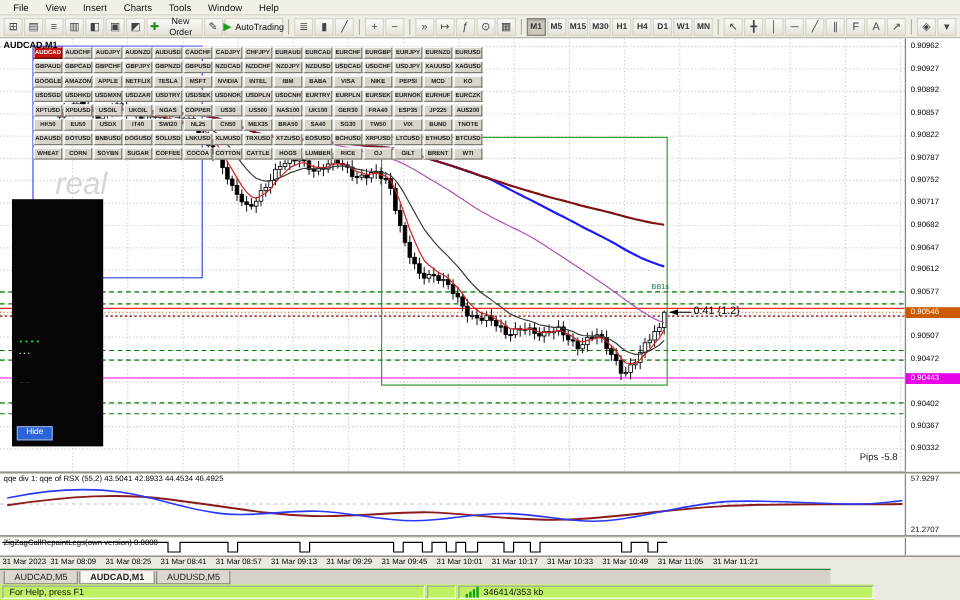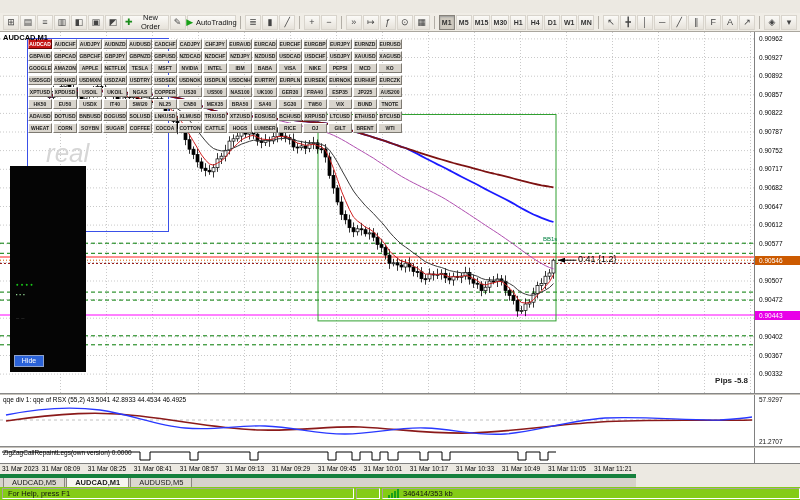--- a/index.html
+++ b/index.html
@@ -33,54 +33,63 @@
   .sym-btn.active{background:#c41414;color:#fff;border-color:#ee9090 #5d0505 #5d0505 #ee9090}
   #black-panel{position:absolute;left:10px;top:134px;width:76px;height:206px;background:#050505;z-index:5}
   .panel-row{position:absolute;left:6px;font-size:4.5px;letter-spacing:2px}
   #hide-btn{position:absolute;left:4px;bottom:5px;width:30px;height:12px;background:#2b63d9;color:#fff;
             font-size:7px;line-height:10px;border:1px solid #8fa3cc;cursor:default}
   #price-axis{position:absolute;top:0;right:0;width:46px;height:361px;background:#fff;
               border-left:1px solid #808080;font-size:6.5px;z-index:6}
   .axis-label{position:absolute;left:4px;color:#000;line-height:8px}
   .price-tag{position:absolute;left:0;right:0;height:9px;color:#fff;font-size:6.5px;line-height:9px;padding-left:4px}
   #annotation{position:absolute;font-size:9px;font-weight:normal;color:#000;white-space:nowrap;z-index:5}
-  #pips-label{position:absolute;right:52px;bottom:8px;font-size:8px;font-weight:bold;color:#222;z-index:5}
+  #pips-label{position:absolute;right:52px;bottom:8px;font-size:8px;font-weight:normal;color:#222;z-index:5}
   
   .win-sep{position:absolute;left:0;width:800px;height:2px;background:#c6c2ba;border-top:1px solid #888}
   .sub-window{position:absolute;left:0;width:800px;background:#fff;overflow:hidden}
   .ind-label{position:absolute;top:1px;left:3px;font-size:6.5px;color:#000;z-index:3}
   .sub-axis{position:absolute;top:0;right:0;width:46px;height:100%;background:#fff;
             border-left:1px solid #808080;font-size:6.5px}
   .sub-max{position:absolute;top:1px;left:4px}
   .sub-min{position:absolute;bottom:1px;left:4px}
   
   #time-axis{position:absolute;top:463px;left:0;width:800px;height:11px;background:#ece9e2;
              border-top:1px solid #808080;font-size:6.5px}
   .time-label{position:absolute;top:1px;width:46px;text-align:center;color:#000;white-space:nowrap}
   
-  #tabs{position:absolute;top:474px;left:0;width:636px;height:13px;background:#d6d2ca;
-        border-top:4px solid #15803d;display:flex;align-items:center;padding:1px 0 0 3px;gap:1px}
+  #tabs{position:absolute;top:474px;left:0;width:692px;height:13px;background:#d6d2ca;
+        border-top:1px solid #15803d;display:flex;align-items:flex-start;padding:1px 0 0 3px;gap:1px}
   .tab{font-size:7.5px;padding:0 8px;height:11px;line-height:10px;background:#dcd8d0;
        border:1px solid #8a867e;border-top:none;color:#222;cursor:default}
   .tab.active{background:#f7f5f0;font-weight:bold}
   
-  #status{position:absolute;top:487px;left:0;width:800px;height:13px;background:#84cc16;
+  #status{position:absolute;top:487px;left:0;width:728px;height:13px;background:#bef264;
           display:flex;align-items:center;font-size:7.5px}
   .status-cell{border:1px solid;border-color:#a6a29a #ffffff #ffffff #a6a29a;height:11px;
                padding:0 5px;margin-left:2px;display:flex;align-items:center;white-space:nowrap}
   .bars{display:inline-flex;align-items:flex-end;gap:1px;margin-right:4px}
   .bars i{width:2px;background:#18a018;display:block}
   .bars i:nth-child(1){height:3px}.bars i:nth-child(2){height:5px}
   .bars i:nth-child(3){height:7px}.bars i:nth-child(4){height:9px}
 </style>
 </head>
 <body>
 
 <div id="app">
 
+  <div id="menubar">
+      <span class="menu-item">File</span>
+      <span class="menu-item">View</span>
+      <span class="menu-item">Insert</span>
+      <span class="menu-item">Charts</span>
+      <span class="menu-item">Tools</span>
+      <span class="menu-item">Window</span>
+      <span class="menu-item">Help</span>
+    </div>
   <div id="toolbar">
       <button class="tb-btn">
         <span class="tb-glyph">⊞</span>
       </button>
       <button class="tb-btn">
         <span class="tb-glyph">▤</span>
       </button>
       <button class="tb-btn">
         <span class="tb-glyph">≡</span>
       </button>

